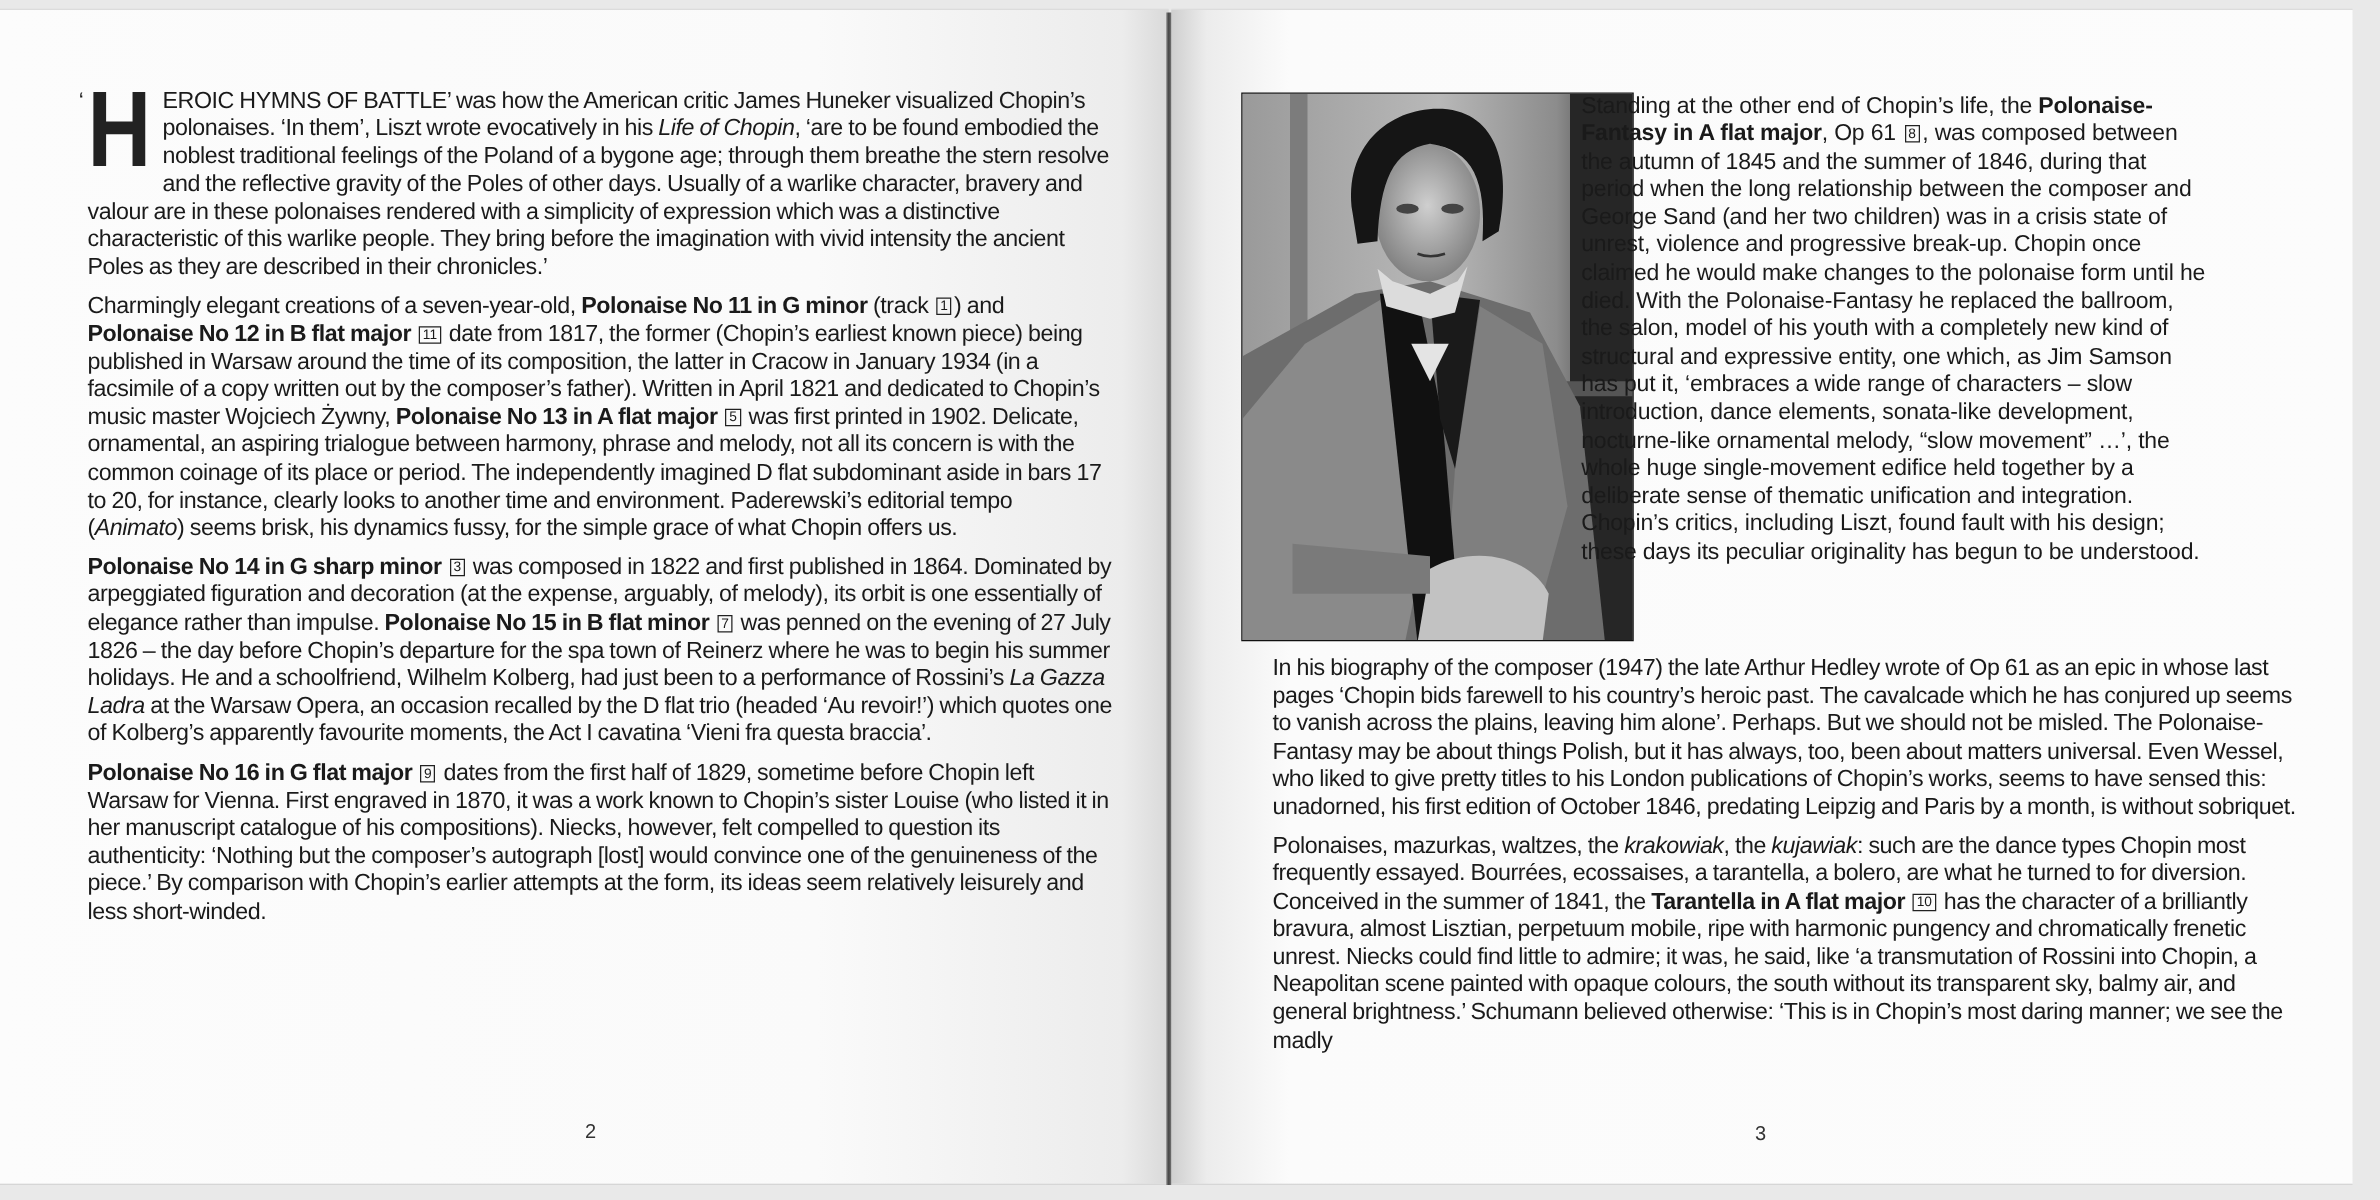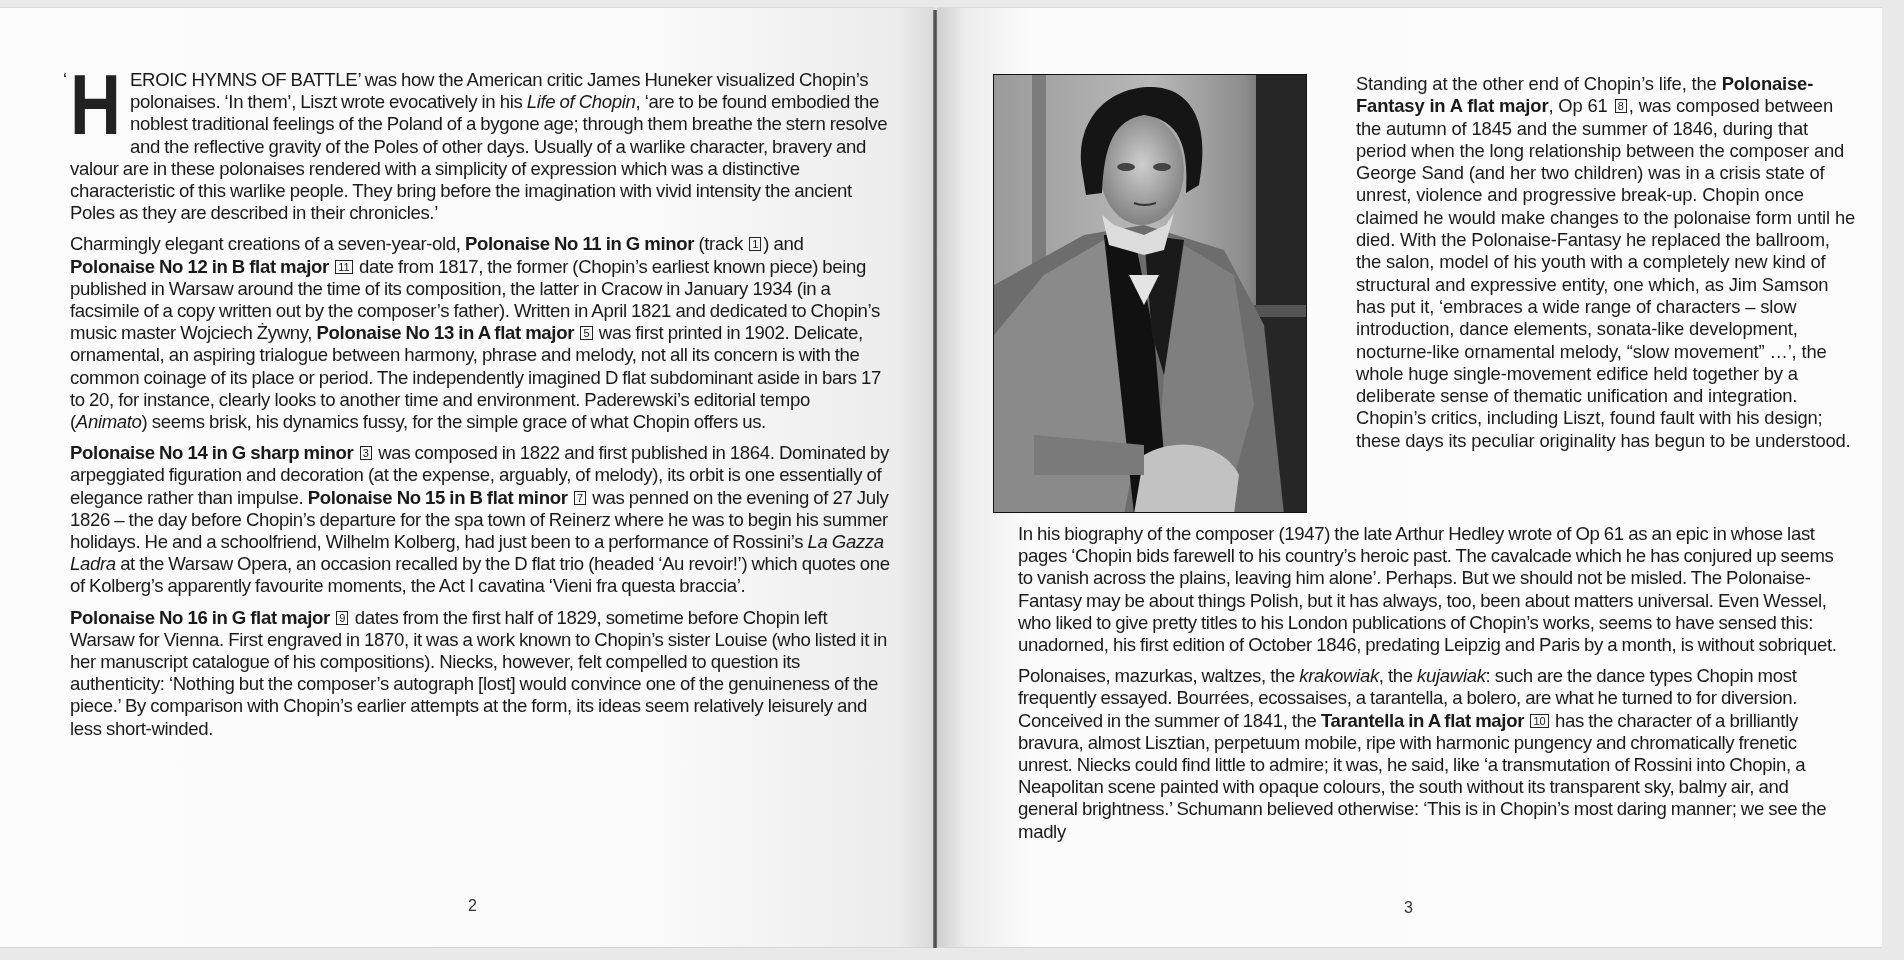--- a/index.html
+++ b/index.html
@@ -45,21 +45,21 @@
   .track {
     display:inline-block; border:1px solid #222; font-size:11px; line-height:12px;
     padding:0 2px; margin:0 2px; vertical-align:2px; font-weight:normal; letter-spacing:0;
   }
   .pagenum { position:absolute; font-size:16px; color:#333; }
   .photo {
     position:absolute; left:993px; top:74px; width:314px; height:439px;
     border:1.5px solid #111; box-sizing:border-box; overflow:hidden;
     background:linear-gradient(to bottom,#8a8a8a,#6a6a6a);
   }
-  .right-top { left:1356px; top:73px; width:500px; font-size:18.4px; line-height:22.3px; letter-spacing:-0.15px; word-spacing:0; }
+  .right-top { left:1265px; top:73px; width:500px; font-size:18.4px; line-height:22.3px; letter-spacing:-0.15px; word-spacing:0; }
   .right-bottom { left:1018px; top:523px; width:830px; }
 </style>
 </head>
 <body>
 
 <div class="page left"></div>
 <div class="page right"></div>
 <div class="spine"></div>
 
 <div class="col left-col">

